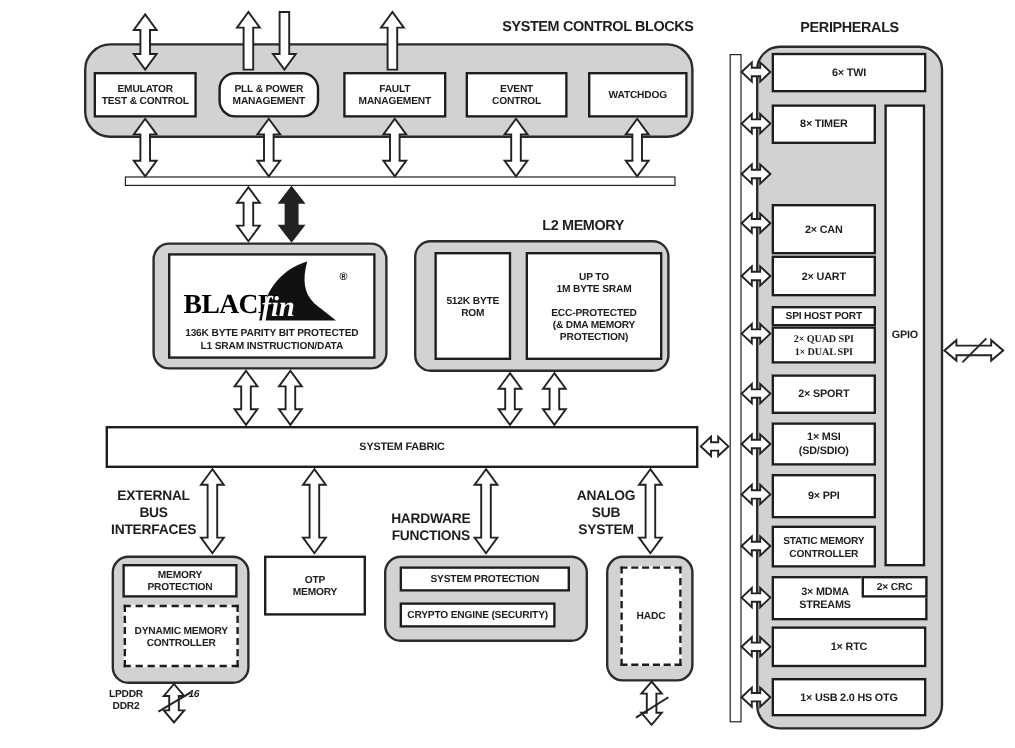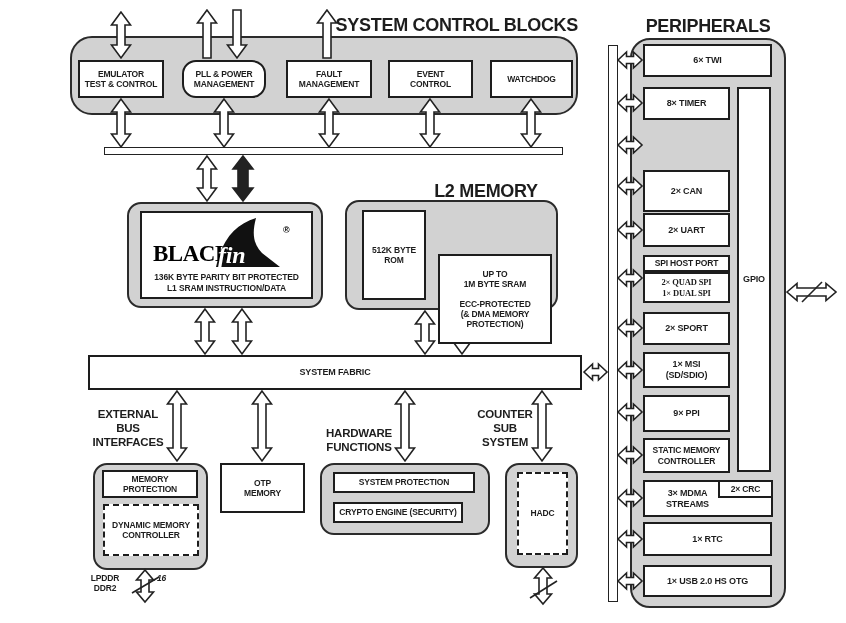--- a/index.html
+++ b/index.html
@@ -9,21 +9,21 @@
   #arrowlayer{position:absolute;left:0;top:0;z-index:2;}
   .bar{position:absolute;background:#fff;border:1.7px solid #222;box-sizing:border-box;z-index:1;}
   .box{position:absolute;background:#fff;border:2px solid #1d1d1d;box-sizing:border-box;z-index:3;
        display:flex;align-items:center;justify-content:center;text-align:center;
        font-weight:bold;white-space:pre-line;line-height:1.18;letter-spacing:-0.15px;}
   .dashed{border-style:dashed;}
   .lbl{position:absolute;font-weight:bold;white-space:pre-line;text-align:center;z-index:3;
        line-height:1.22;letter-spacing:-0.2px;}
   .f8{font-size:8.5px;}
   .f9{font-size:9px;}
-  .sec{font-size:18px;letter-spacing:-0.3px;}
+  .sec{font-size:12px;letter-spacing:-0.3px;}
   .mid{font-size:11.5px;}
   .bf-logo{display:block;}
   .bf-black{font-family:"Liberation Serif",serif;font-weight:bold;font-size:23px;letter-spacing:-0.5px;}
   .bf-fin-txt{font-family:"Liberation Serif",serif;font-weight:bold;font-style:italic;font-size:24px;fill:#fff;}
   .bf-reg{font-size:9px;font-weight:bold;}
   .corebox{flex-direction:column;gap:3px;}
 </style>
 </head>
 <body>
 
@@ -83,21 +83,21 @@
     </svg>
 
   <div class="lbl sec" style="right:268px;top:15px;text-align:right;">SYSTEM CONTROL BLOCKS</div>
   <div class="lbl sec" style="left:630px;top:16px;width:156px;">PERIPHERALS</div>
   <div class="lbl sec" style="left:420px;top:181px;width:132px;">L2 MEMORY</div>
   <div class="lbl mid" style="left:86px;top:407px;width:84px;">EXTERNAL
 BUS
 INTERFACES</div>
   <div class="lbl mid" style="left:318px;top:426px;width:82px;">HARDWARE
 FUNCTIONS</div>
-  <div class="lbl mid" style="left:473px;top:407px;width:64px;">COUNTER
+  <div class="lbl mid" style="left:473px;top:407px;width:64px;">ANALOG
 SUB
 SYSTEM</div>
 
   <div class="box f8" style="left:78px;top:60px;width:86px;height:38px;">EMULATOR
 TEST &amp; CONTROL</div>
   <div class="box f8" style="left:182px;top:60px;width:84px;height:38px;border-radius:14px;">PLL &amp; POWER
 MANAGEMENT</div>
   <div class="box f8" style="left:286px;top:60px;width:86px;height:38px;">FAULT
 MANAGEMENT</div>
   <div class="box f8" style="left:388px;top:60px;width:85px;height:38px;">EVENT
@@ -110,21 +110,21 @@
       <text x="1" y="44" class="bf-black">BLACK</text>
       <text x="66" y="46" class="bf-fin-txt">fin</text>
       <text x="131" y="16" class="bf-reg">®</text>
     </svg>
     <div class="f8" style="white-space:pre-line;">136K BYTE PARITY BIT PROTECTED
 L1 SRAM INSTRUCTION/DATA</div>
   </div>
 
   <div class="box f8" style="left:362px;top:210px;width:64px;height:90px;">512K BYTE
 ROM</div>
-  <div class="box f8" style="left:438px;top:210px;width:114px;height:90px;margin-top:44px;">UP TO
+  <div class="box f8" style="left:438px;top:210px;width:114px;height:90px;">UP TO
 1M BYTE SRAM
 
 ECC-PROTECTED
 (&amp; DMA MEMORY
 PROTECTION)</div>
 
   <div class="box f9" style="left:88px;top:355px;width:494px;height:35px;">SYSTEM FABRIC</div>
 
   <div class="box f8" style="left:102px;top:470px;width:96px;height:28px;">MEMORY
 PROTECTION</div>

